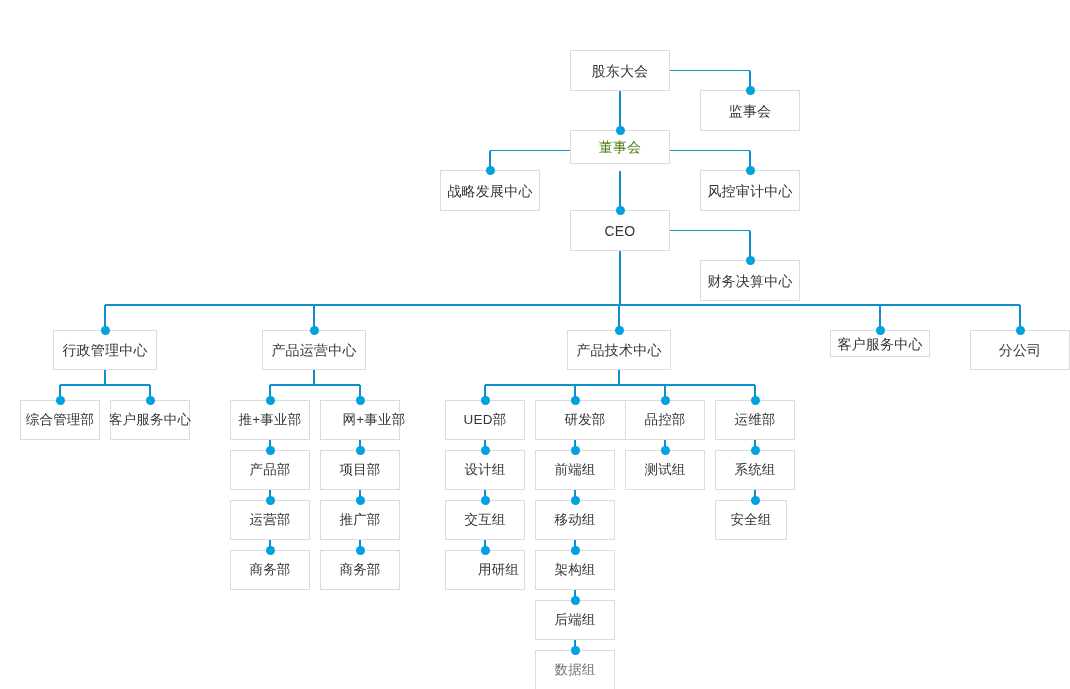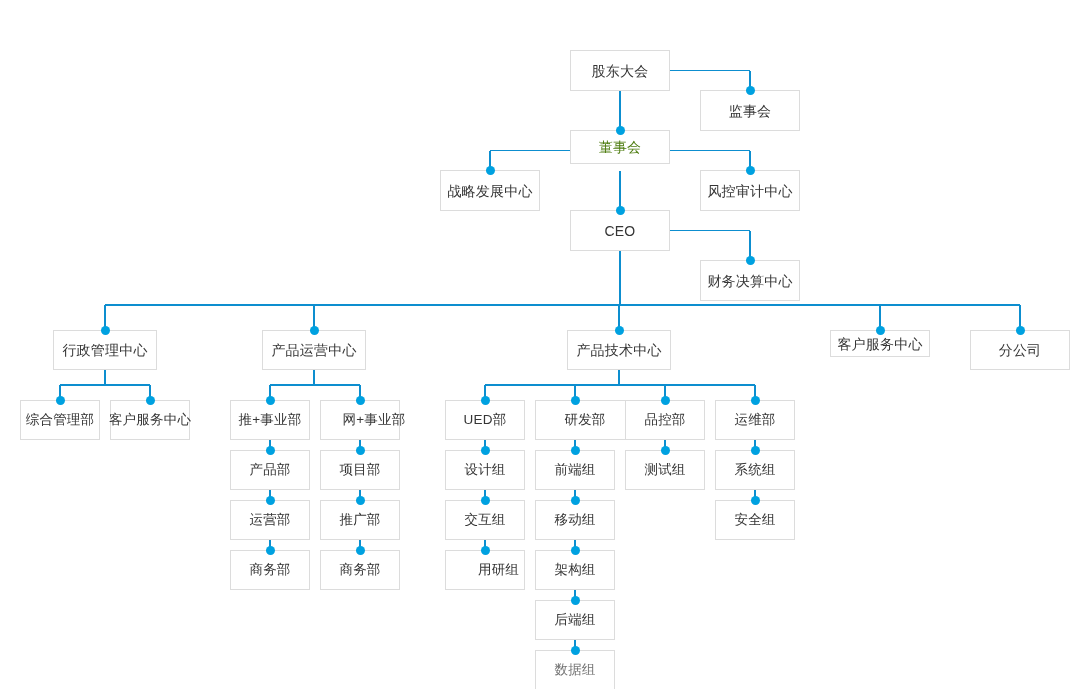--- a/index.html
+++ b/index.html
@@ -203,21 +203,21 @@
     </div>
     <div class="node small" style="left: 625px; top: 450px; width: 80px; height: 40px; border-color: rgb(220, 220, 220); color: rgb(53, 53, 53);">
       <span>测试组</span>
     </div>
     <div class="node small" style="left: 715px; top: 400px; width: 80px; height: 40px; border-color: rgb(220, 220, 220); color: rgb(53, 53, 53);">
       <span>运维部</span>
     </div>
     <div class="node small" style="left: 715px; top: 450px; width: 80px; height: 40px; border-color: rgb(220, 220, 220); color: rgb(53, 53, 53);">
       <span>系统组</span>
     </div>
-    <div class="node small" style="left: 715px; top: 500px; width: 80px; height: 40px; border-color: rgb(220, 220, 220); color: rgb(53, 53, 53); justify-content: center;">
+    <div class="node small" style="left: 715px; top: 500px; width: 72px; height: 40px; border-color: rgb(220, 220, 220); color: rgb(53, 53, 53); justify-content: center;">
       <span>安全组</span>
     </div>
     <div class="dot" style="left: 745.5px; top: 85.5px; background: rgb(0, 161, 224);"></div>
     <div class="dot" style="left: 615.5px; top: 125.5px; background: rgb(0, 161, 224);"></div>
     <div class="dot" style="left: 485.5px; top: 165.5px; background: rgb(0, 161, 224);"></div>
     <div class="dot" style="left: 745.5px; top: 165.5px; background: rgb(0, 161, 224);"></div>
     <div class="dot" style="left: 615.5px; top: 205.5px; background: rgb(0, 161, 224);"></div>
     <div class="dot" style="left: 745.5px; top: 255.5px; background: rgb(0, 161, 224);"></div>
     <div class="dot" style="left: 100.5px; top: 325.5px; background: rgb(0, 161, 224);"></div>
     <div class="dot" style="left: 309.5px; top: 325.5px; background: rgb(0, 161, 224);"></div>

